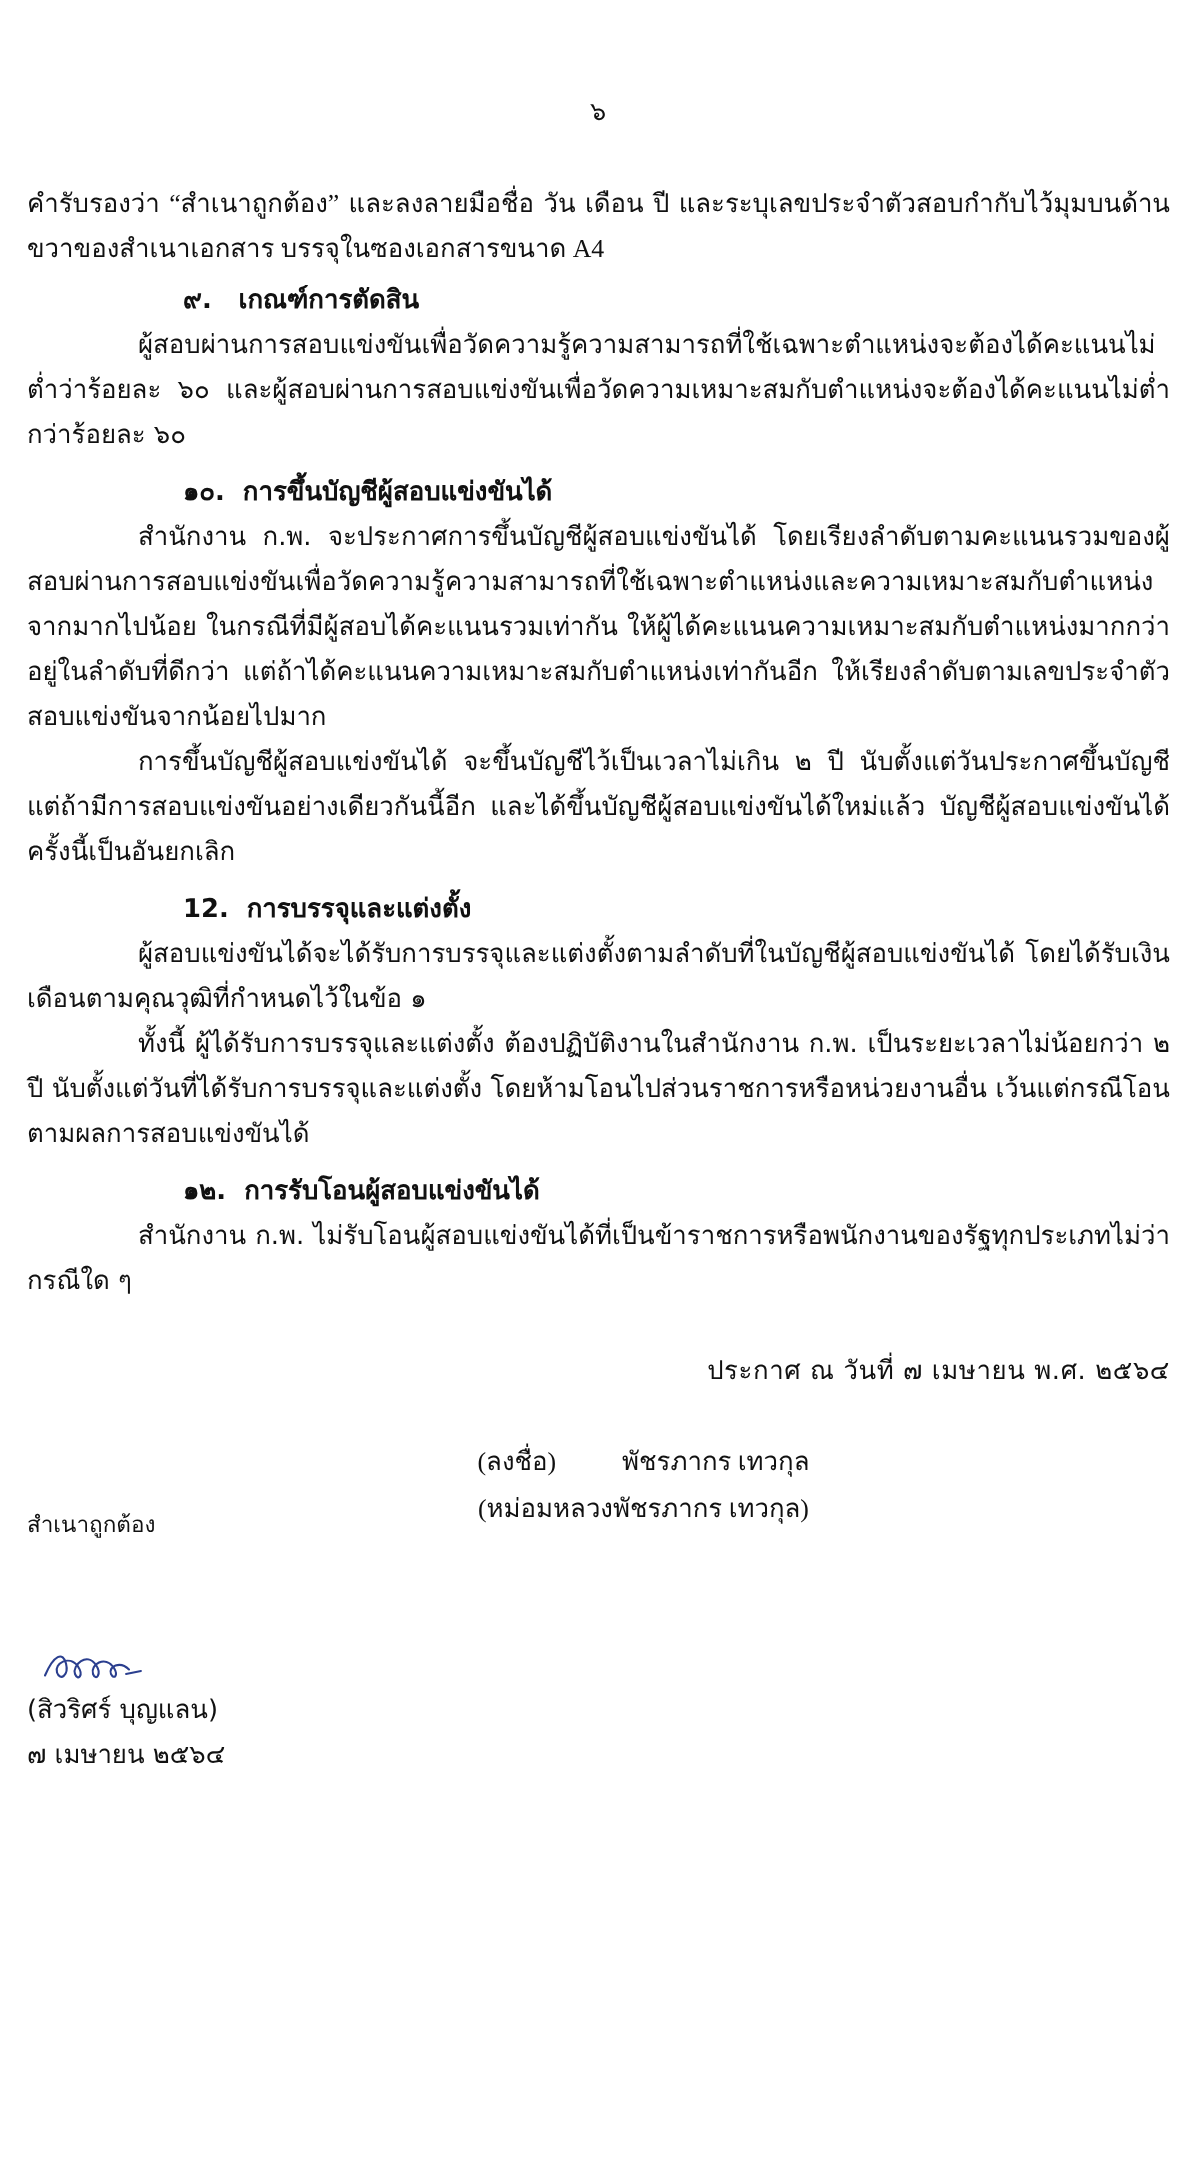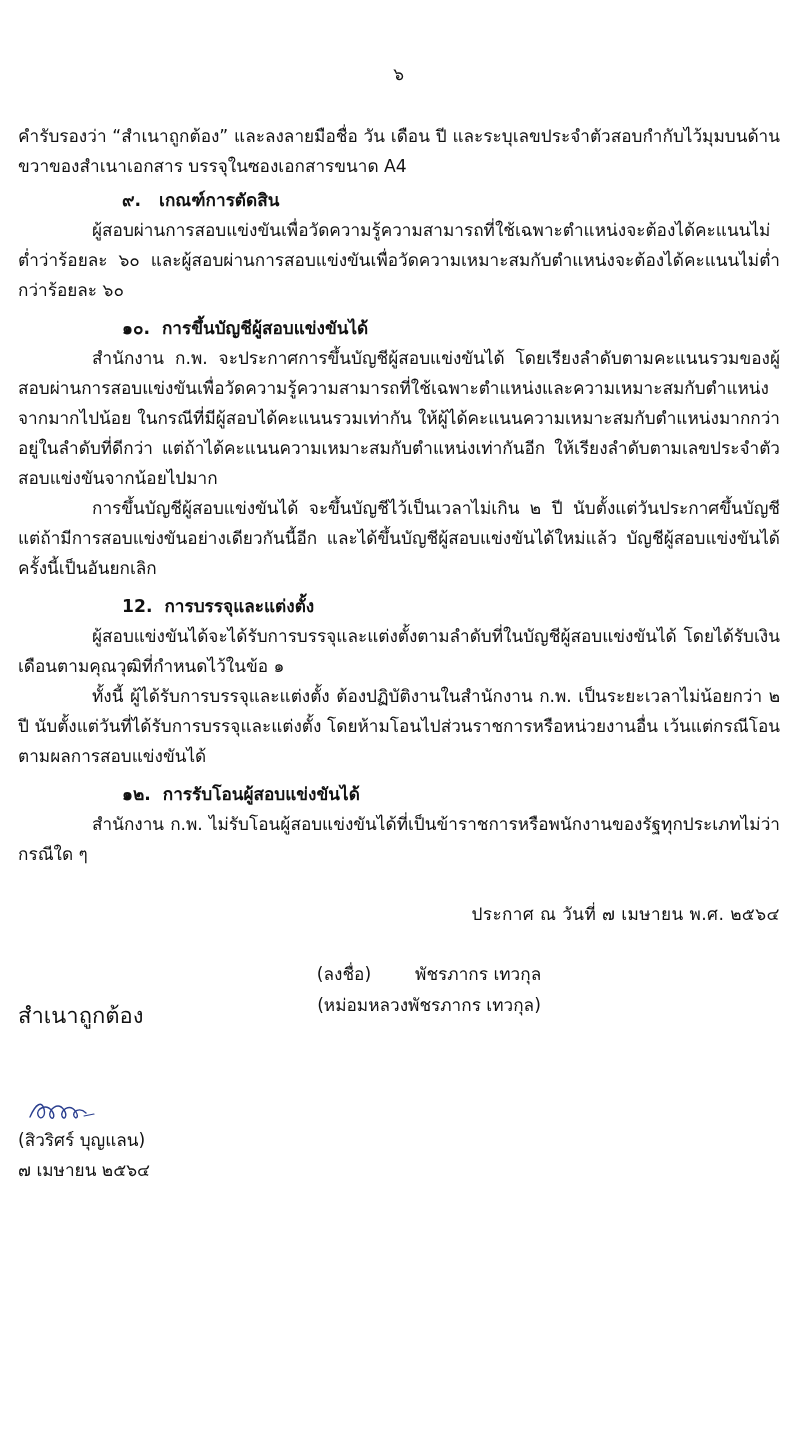--- a/index.html
+++ b/index.html
@@ -37,20 +37,21 @@
   }
   .indent {
     text-indent: 74px;
   }
   .h-wrap {
     text-indent: 104px;
     font-weight: bold;
   }
   .block {
     margin-bottom: 0px;
+    font-family: Liberation Serif, serif;
   }
   .spacer-s { height: 4px; }
   .spacer-m { height: 8px; }
 
   
   .announce-date {
     text-align: right;
     font-size: 17.2px;
     line-height: 30px;
     margin-top: 22px;
@@ -59,27 +60,28 @@
   .sign-area {
     margin-top: 30px;
     position: relative;
     height: 190px;
   }
   .sign-center {
     text-align: center;
     font-size: 17.2px;
     line-height: 31px;
     padding-left: 60px;
+    font-family: Liberation Serif, serif;
   }
   .sign-line-1 span.lbl { margin-right: 44px; }
   .left-certify {
     position: absolute;
     left: 0;
     top: 42px;
-    font-size: 22px;
+    font-size: 15px;
     line-height: 30px;
   }
   .sig-scribble {
     width: 70px;
     height: 30px;
     margin: 2px 0 0 8px;
     position: relative;
   }
   .sig-scribble svg { display: block; }
   .footer-block {

